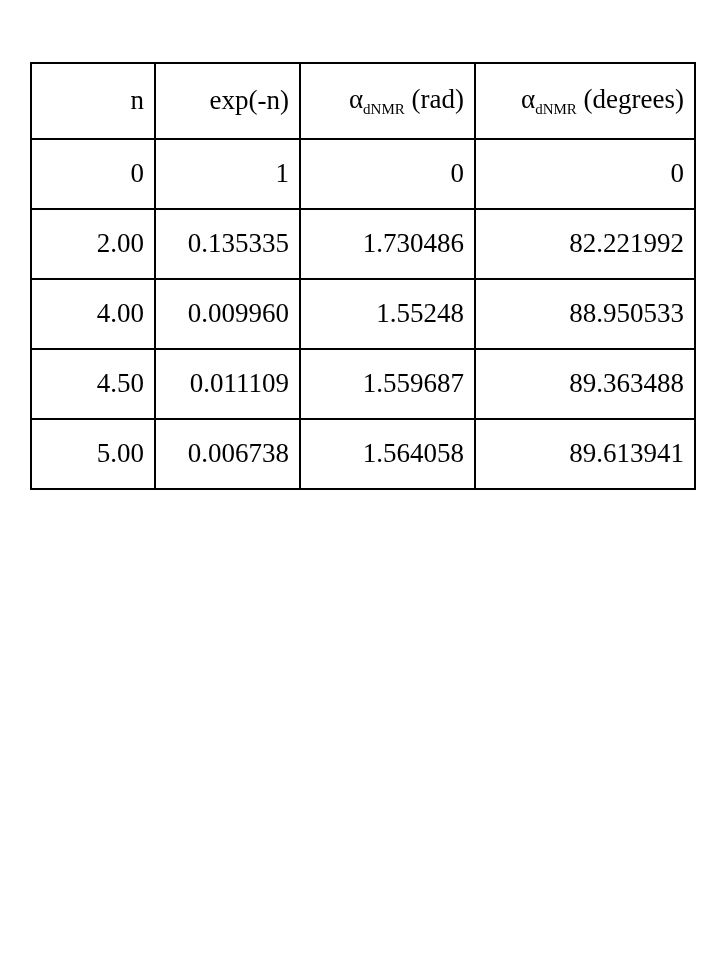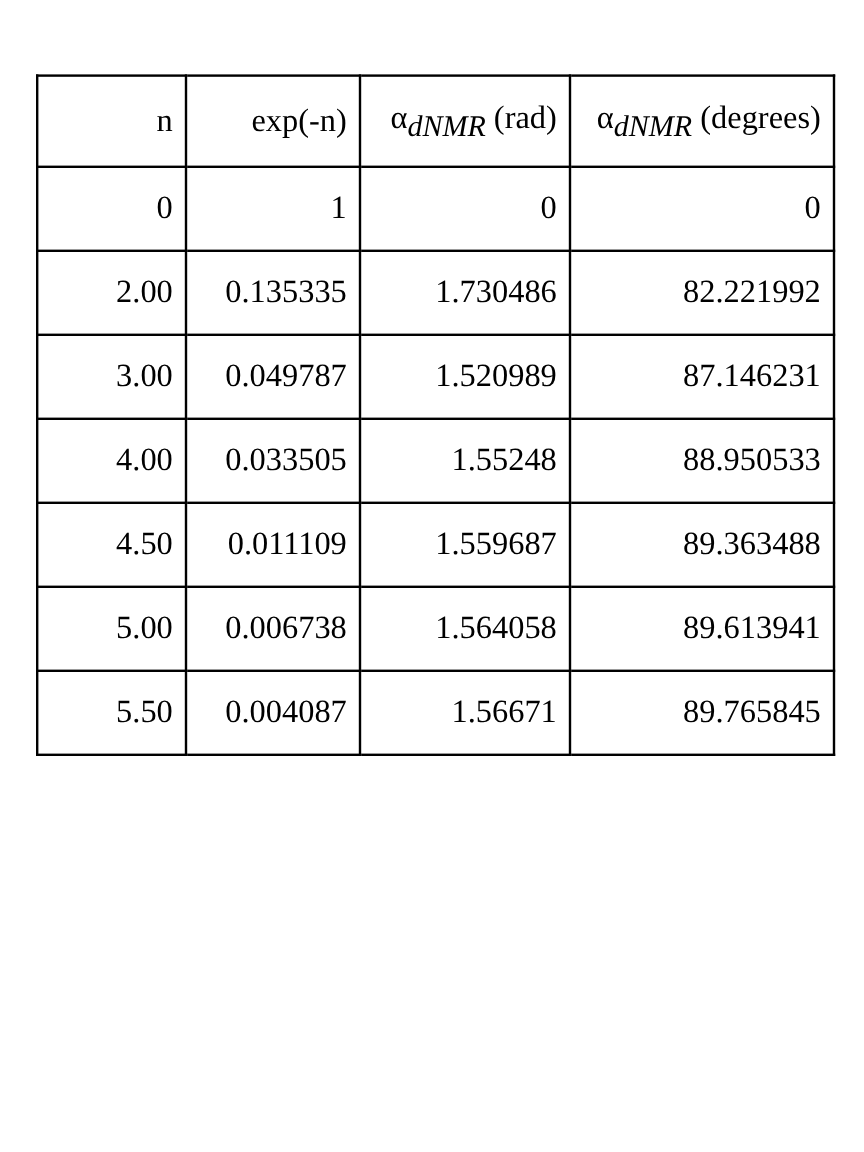--- a/index.html
+++ b/index.html
@@ -42,24 +42,23 @@
     height: 56px;
     background: #ffffff;
     white-space: nowrap;
     overflow: hidden;
   }
   table.data-table thead th {
     height: 62px;
     font-size: 27px;
   }
   .hdr-sub {
-    font-size: 25px;
+    font-size: 15px;
     vertical-align: sub;
     line-height: 1;
-    font-style: italic;
   }
   .hdr-alpha {
     font-size: 27px;
   }
   .hdr-unit {
     font-size: 27px;
   }
 </style>
 </head>
 <body>
@@ -95,44 +94,32 @@
         <td>0</td>
         <td>0</td>
       </tr>
       <tr>
         <td>2.00</td>
         <td>0.135335</td>
         <td>1.730486</td>
         <td>82.221992</td>
       </tr>
       <tr>
-        <td>3.00</td>
-        <td>0.049787</td>
-        <td>1.520989</td>
-        <td>87.146231</td>
-      </tr>
-      <tr>
         <td>4.00</td>
-        <td>0.033505</td>
+        <td>0.009960</td>
         <td>1.55248</td>
         <td>88.950533</td>
       </tr>
       <tr>
         <td>4.50</td>
         <td>0.011109</td>
         <td>1.559687</td>
         <td>89.363488</td>
       </tr>
       <tr>
         <td>5.00</td>
         <td>0.006738</td>
         <td>1.564058</td>
         <td>89.613941</td>
       </tr>
-      <tr>
-        <td>5.50</td>
-        <td>0.004087</td>
-        <td>1.56671</td>
-        <td>89.765845</td>
-      </tr>
     </tbody>
   </table>
 </div>
 
 </body></html>

